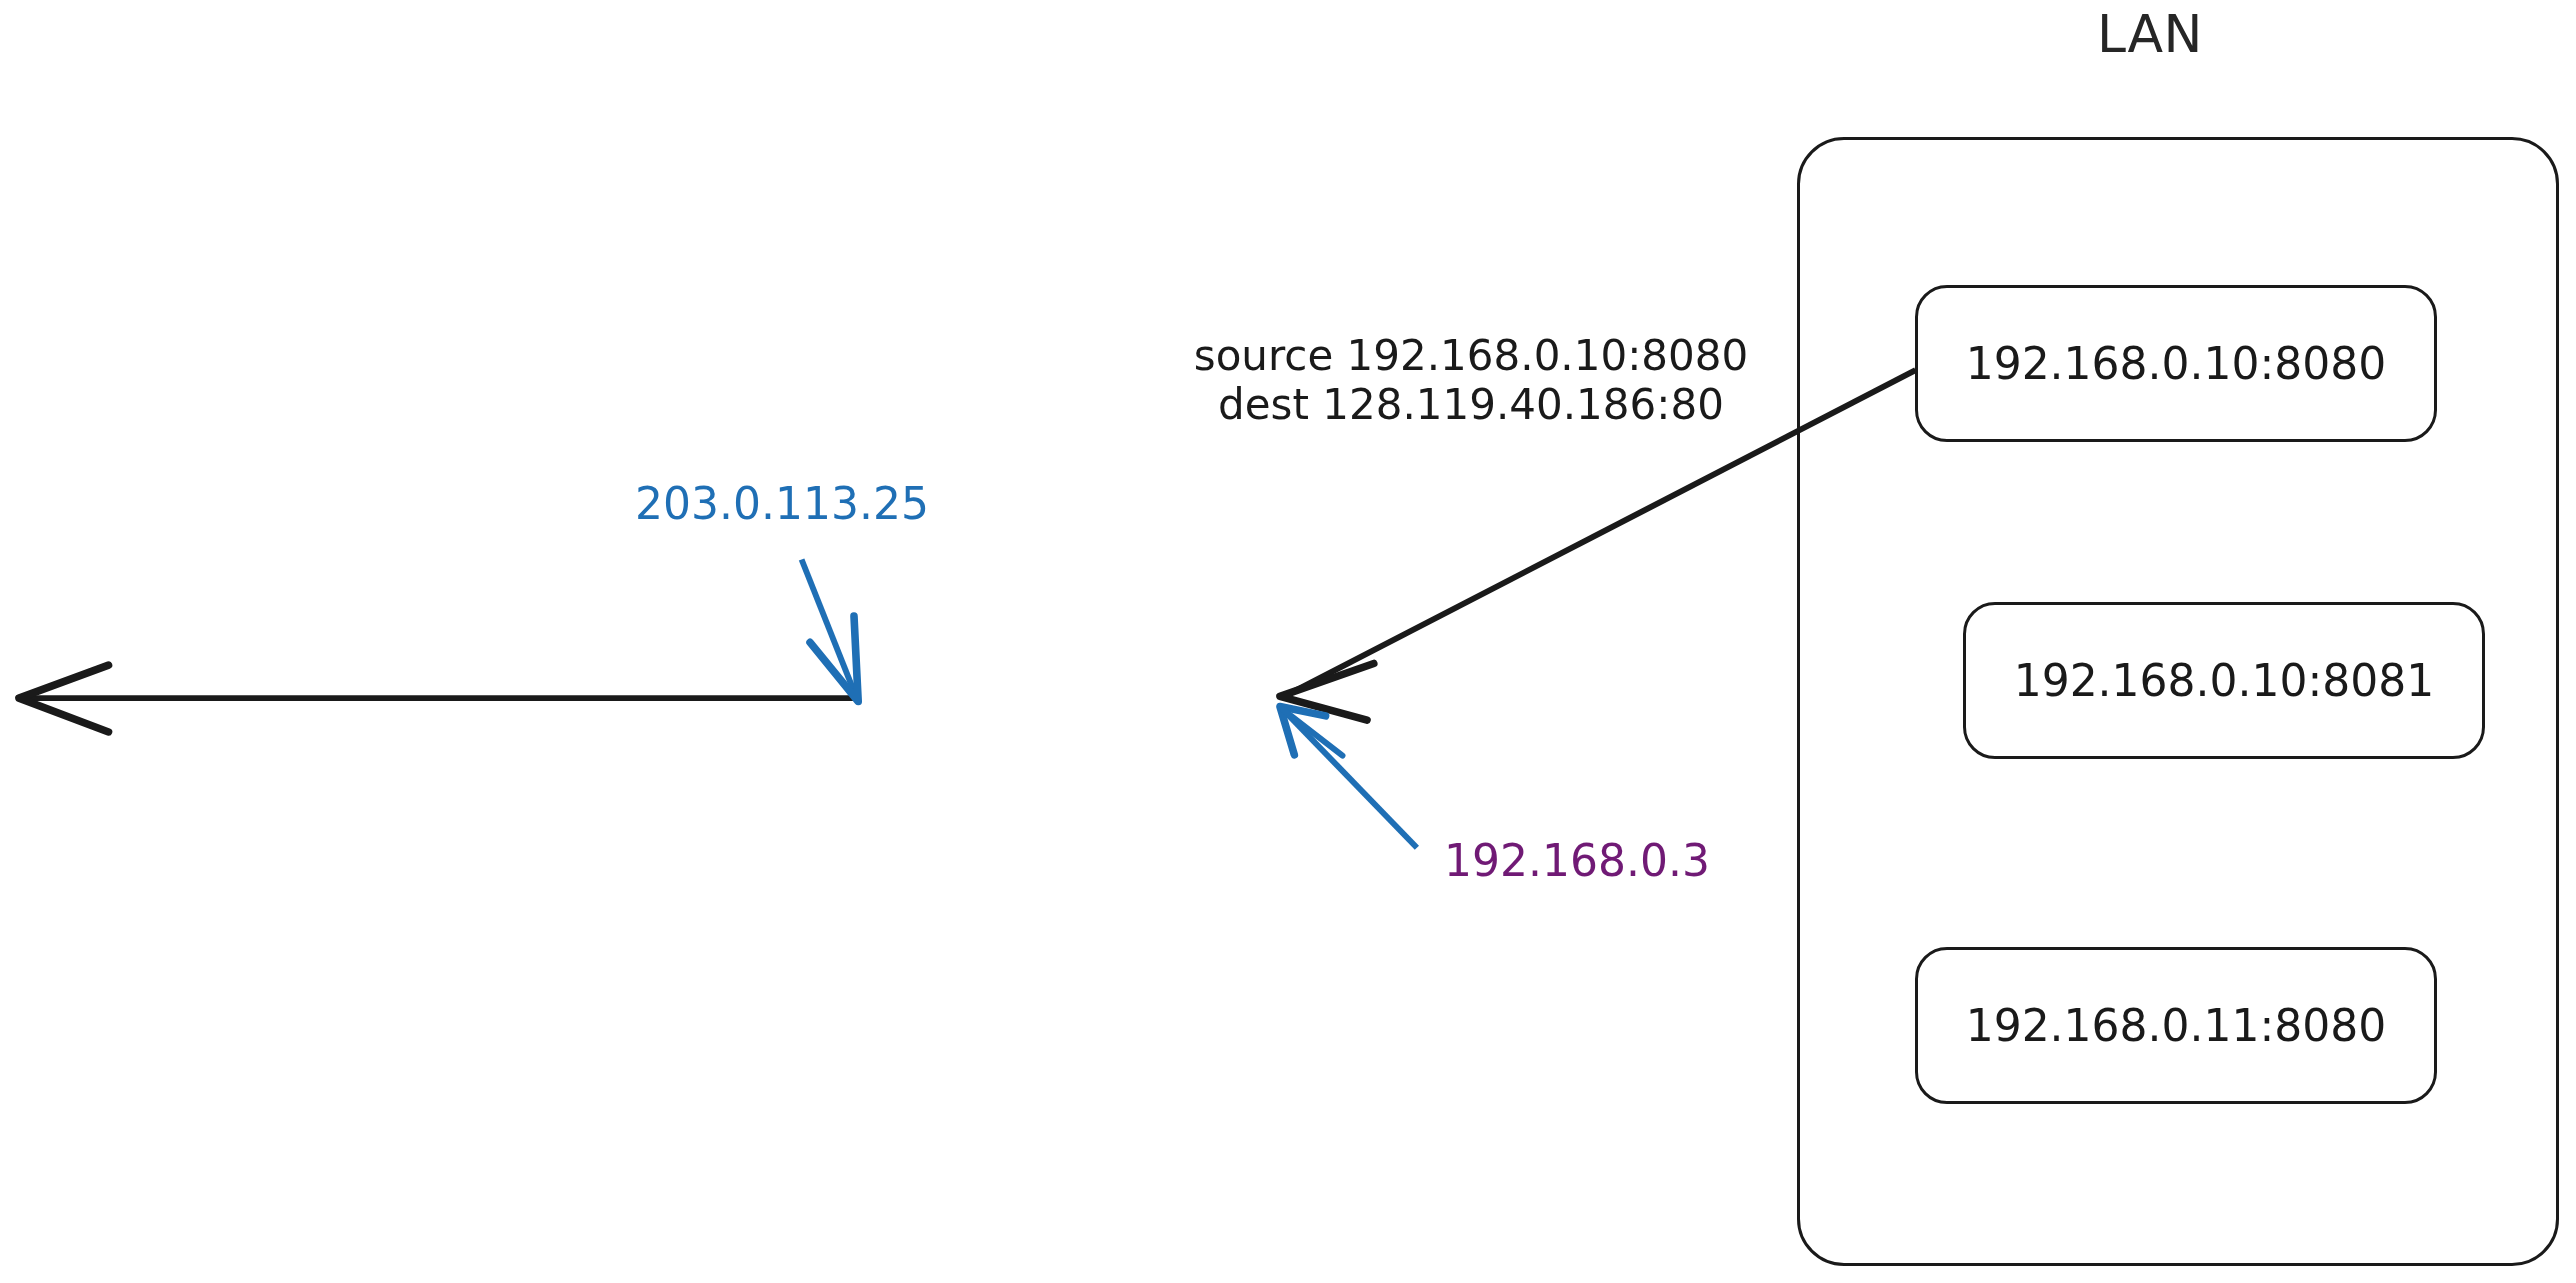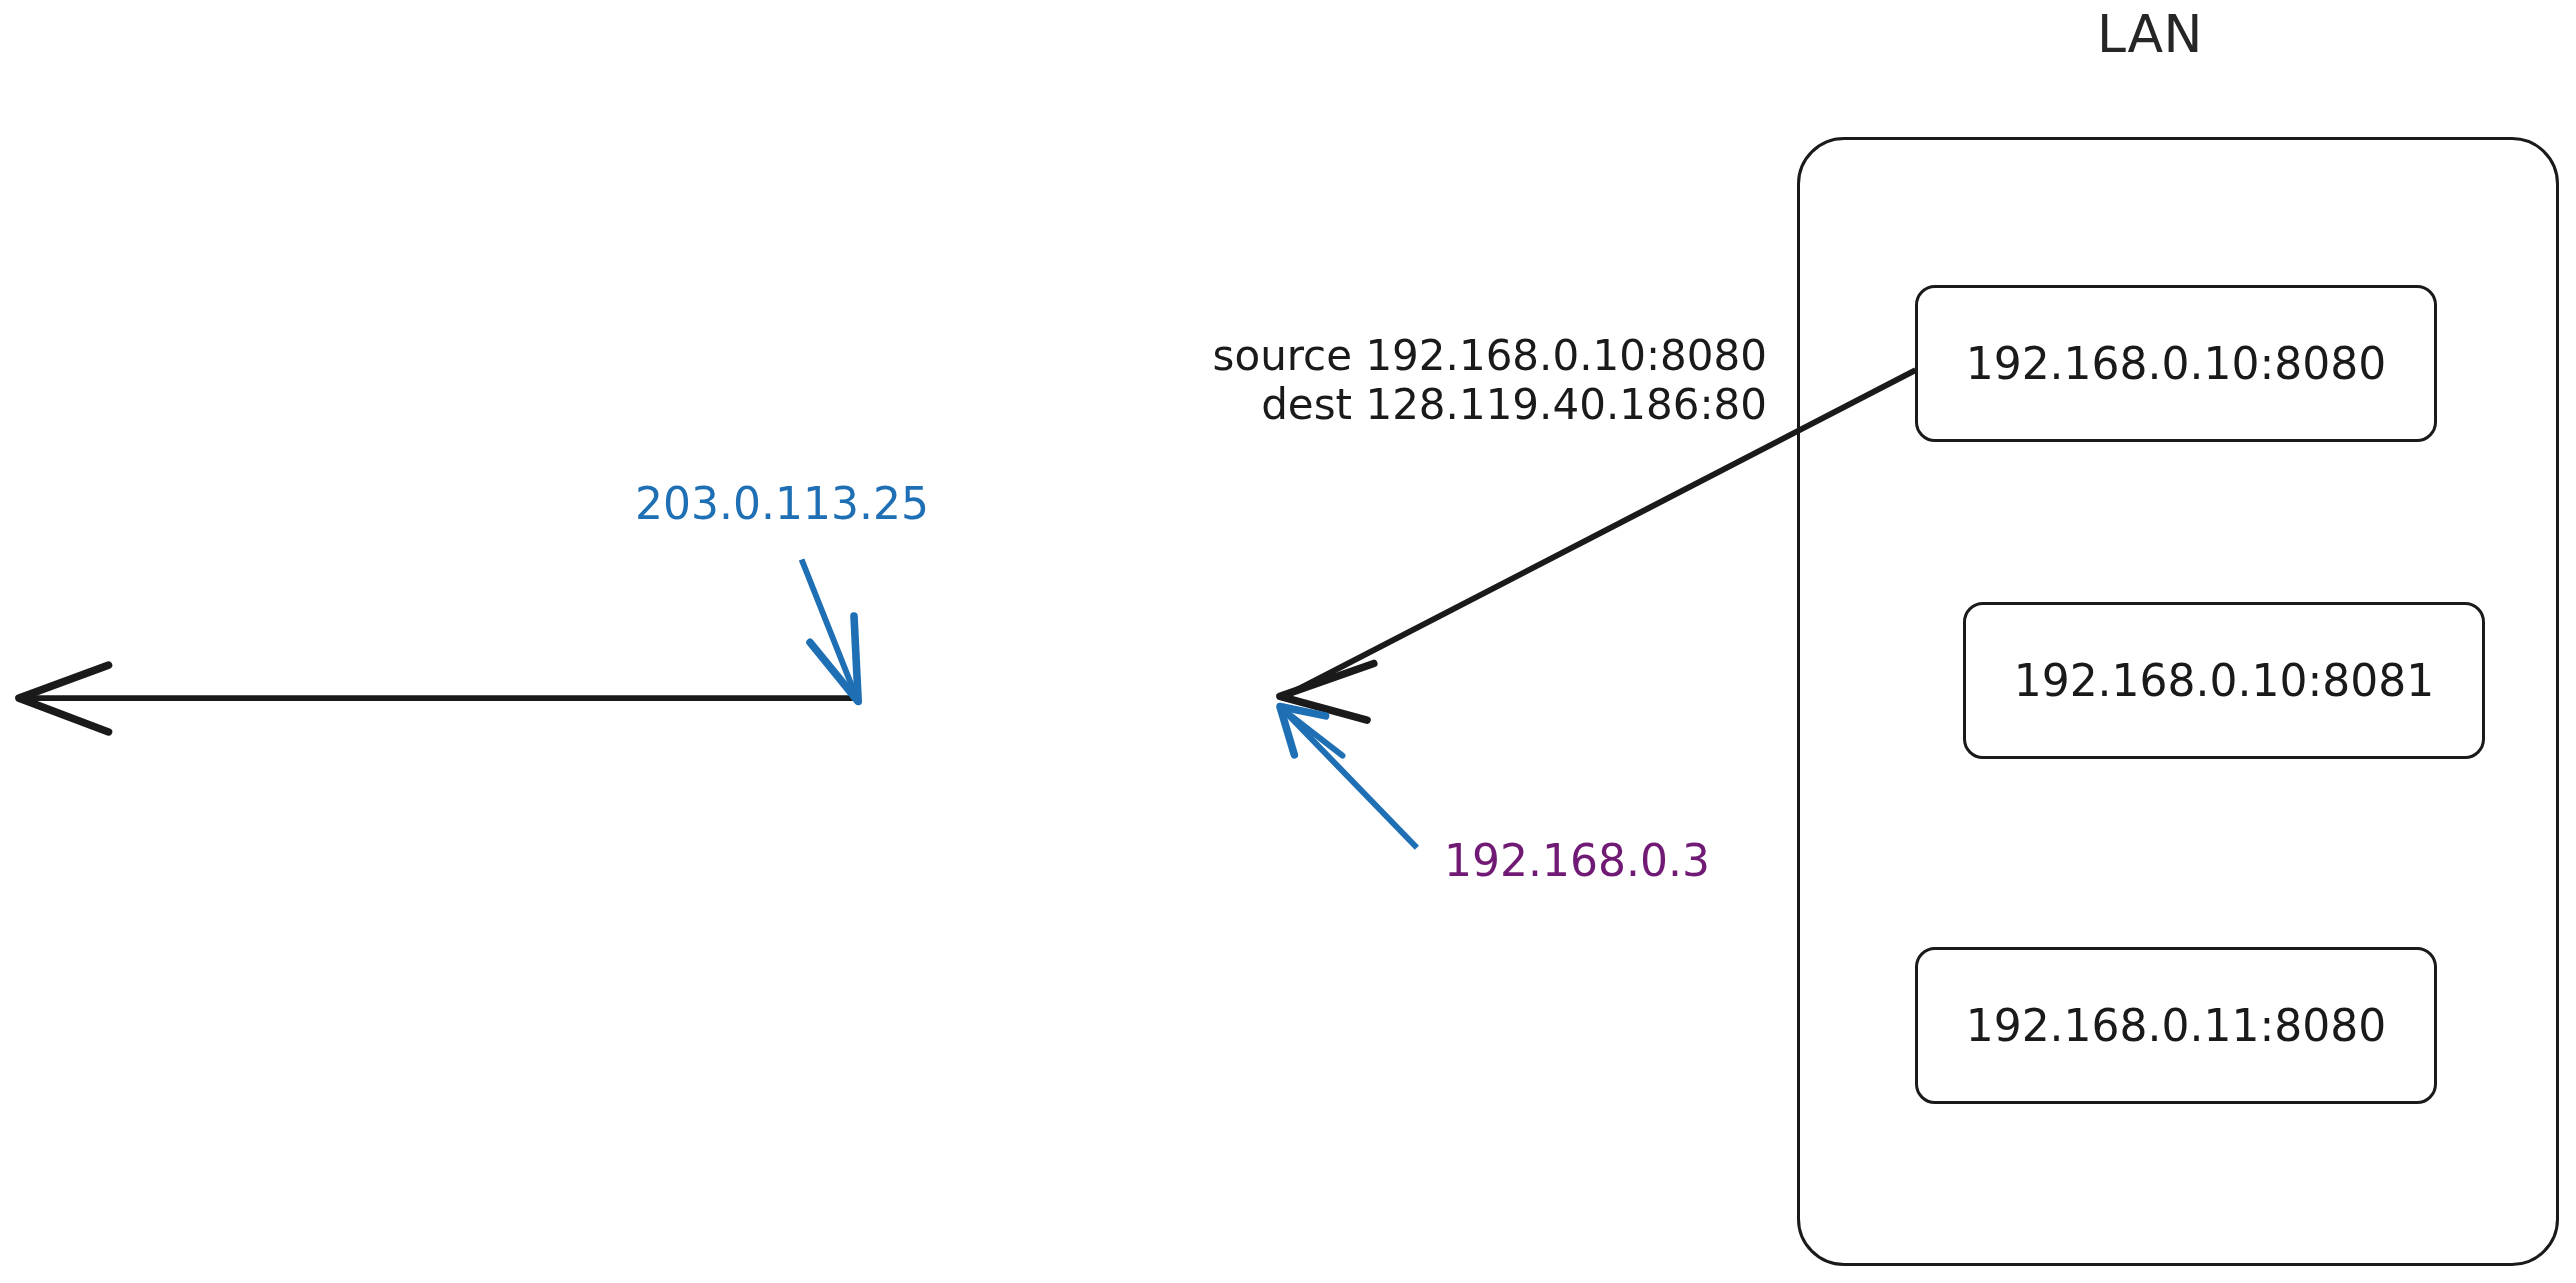--- a/index.html
+++ b/index.html
@@ -26,21 +26,21 @@
     top: 0;
     left: 0;
     width: 2576px;
     height: 1283px;
   }
   .node-box {
     position: absolute;
     box-sizing: border-box;
     background: #ffffff;
     border: 3.4px solid #1a1a1a;
-    border-radius: 20px;
+    border-radius: 32px;
     display: flex;
     align-items: center;
     justify-content: center;
     text-align: center;
   }
   .lan-container {
     position: absolute;
     box-sizing: border-box;
     background: transparent;
     border: 3.4px solid #1a1a1a;
@@ -61,21 +61,21 @@
   .router-label {
     font-size: 44px;
     color: #1a1a1a;
     white-space: nowrap;
   }
   .packet-label {
     position: absolute;
     font-size: 42px;
     line-height: 1.17;
     color: #1a1a1a;
-    text-align: right;
+    text-align: center;
     white-space: nowrap;
   }
   .addr-label {
     position: absolute;
     font-size: 44px;
     white-space: nowrap;
   }
 </style>
 </head>
 <body>

